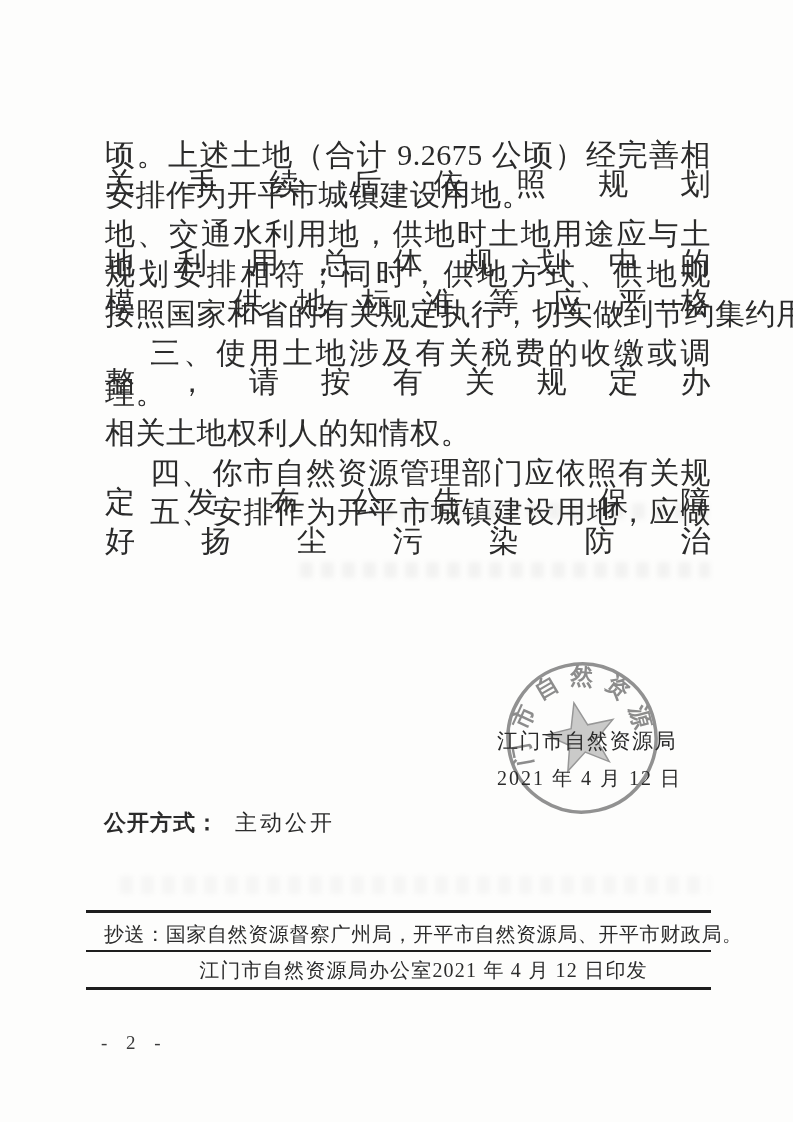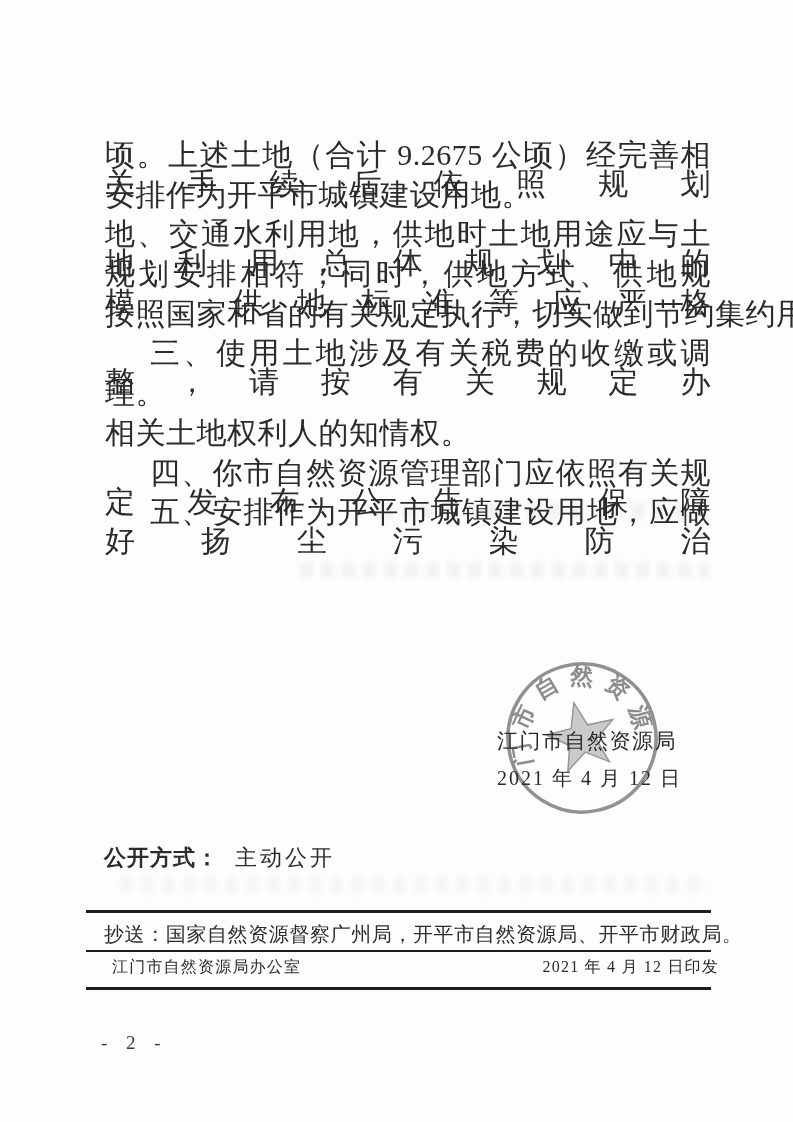--- a/index.html
+++ b/index.html
@@ -14,30 +14,30 @@
   .line{font-size:30px;height:39.7px;line-height:29px;letter-spacing:.5px;white-space:nowrap;}
   .line.just{text-align:justify;text-align-last:justify;white-space:normal;}
   .line.ind{text-indent:45px;}
   
   .sig-agency{position:absolute;left:497px;top:727px;font-size:21px;letter-spacing:1.5px;z-index:3;white-space:nowrap;}
   .sig-date{position:absolute;left:497px;top:765px;font-size:20px;letter-spacing:2px;z-index:3;white-space:nowrap;}
   
   .seal-wrap{position:absolute;left:502px;top:658px;width:160px;height:160px;z-index:2;opacity:.88;}
   .seal-wrap svg{display:block;}
   
-  .disclosure{position:absolute;left:104px;top:843px;font-size:22px;z-index:1;white-space:nowrap;}
+  .disclosure{position:absolute;left:104px;top:808px;font-size:22px;z-index:1;white-space:nowrap;}
   .dis-label{font-weight:bold;font-family:"Liberation Sans","DejaVu Sans",sans-serif;letter-spacing:1px;}
   .dis-value{margin-left:16px;letter-spacing:3px;}
   
   .rule{position:absolute;left:86px;width:625px;background:#1e1e1e;z-index:1;}
   .rule-top{top:910px;height:3px;}
   .rule-mid{top:950px;height:2px;}
   .rule-bottom{top:987px;height:3px;}
   .cc-row{position:absolute;left:104px;top:921px;width:608px;font-size:20px;letter-spacing:.6px;white-space:nowrap;z-index:1;}
-  .office-row{position:absolute;left:112px;top:957px;width:607px;display:flex;justify-content:space-between;font-size:16px;letter-spacing:1.2px;z-index:1;}
+  .office-row{position:absolute;left:120px;top:957px;width:607px;display:flex;justify-content:center;font-size:20px;letter-spacing:1.2px;z-index:1;}
   .page-num{position:absolute;left:101px;top:1032px;font-size:19px;letter-spacing:7px;color:#3c3c3c;z-index:1;white-space:nowrap;}
   
   .ghost{position:absolute;z-index:0;filter:blur(2.5px);opacity:.5;pointer-events:none;
     background:repeating-linear-gradient(90deg,rgba(110,110,110,.14) 0 13px,rgba(0,0,0,0) 13px 21px);}
   .ghost-1{left:380px;top:503px;width:330px;height:16px;}
   .ghost-2{left:300px;top:562px;width:410px;height:16px;}
   .ghost-3{left:120px;top:876px;width:590px;height:18px;opacity:.35;}
 </style>
 </head>
 <body>

